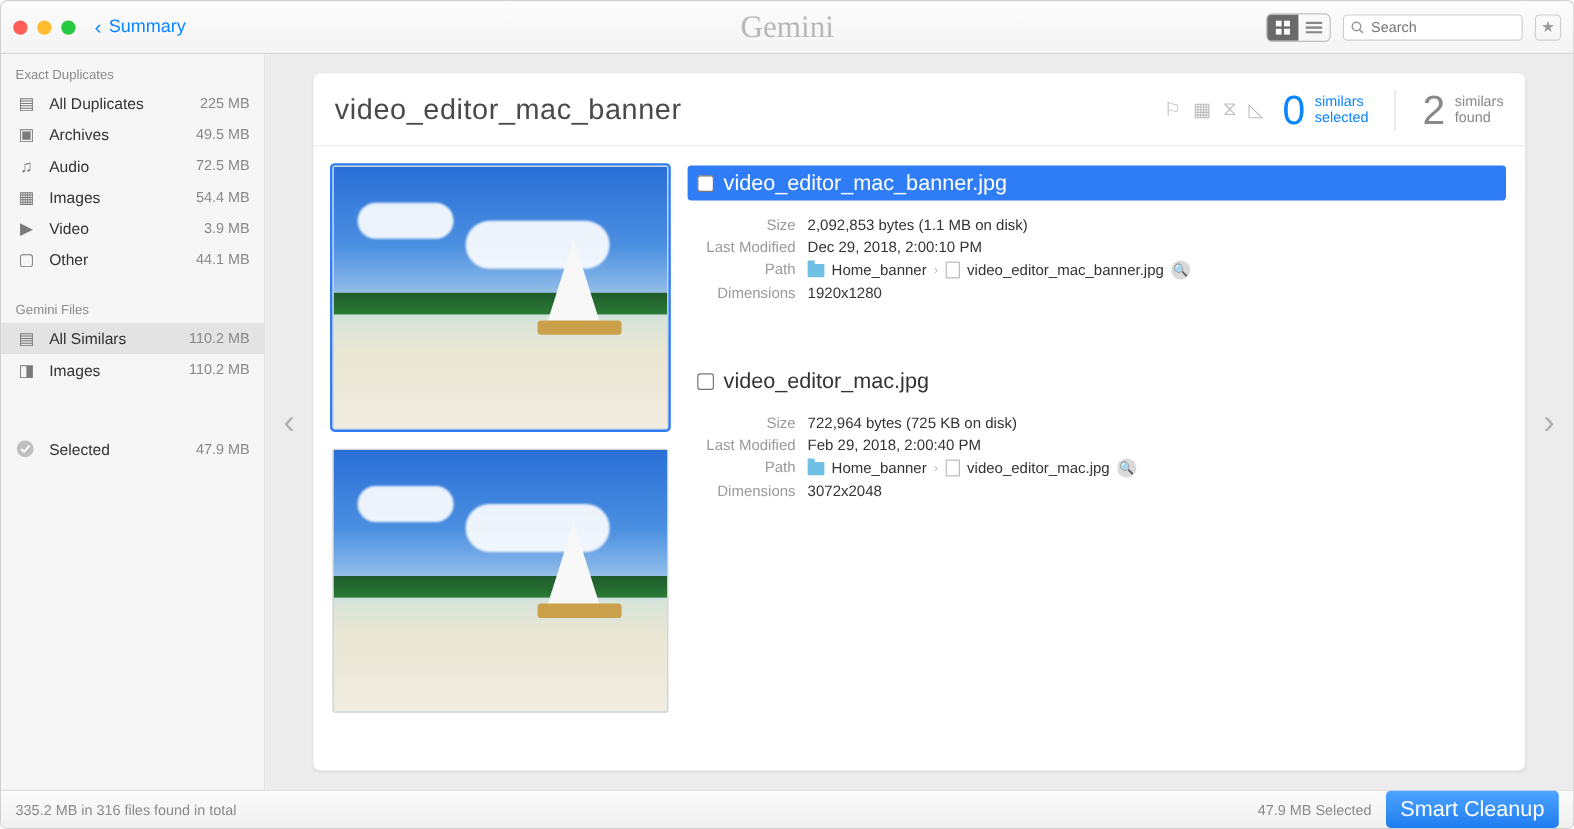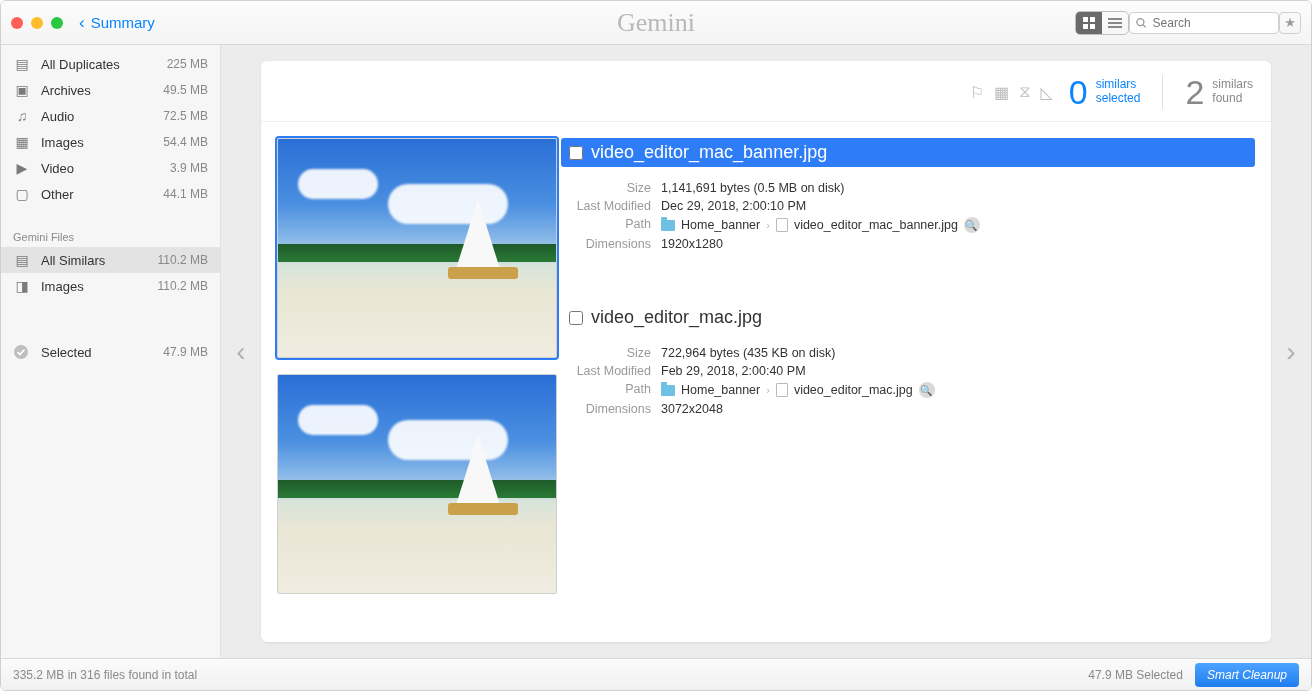--- a/index.html
+++ b/index.html
@@ -27,21 +27,21 @@
   background: linear-gradient(#fcfcfc,#f4f4f4);
   padding: 0 10px;
   gap: 8px;
 }
 .traffic { display: flex; gap: 8px; margin-right: 8px;}
 .dot { width: 12px; height: 12px; border-radius: 50%; }
 .dot.r{background:#ff5f57;} .dot.y{background:#ffbd2e;} .dot.g{background:#28c940;}
 .back-btn { display:flex;align-items:center;gap:6px;color:#0a84ff;font-size:15px;cursor:pointer;}
 .back-btn .chev{font-size:17px;}
 .logo { position:absolute; left:50%; transform:translateX(-50%); font-family: "Brush Script MT", cursive; font-size: 26px; color:#b8b8b8; }
-.tb-right{margin-left:auto;display:flex;align-items:center;}
+.tb-right{margin-left:auto;display:flex;align-items:center;gap:10px;}
 .view-toggle{display:flex;border:1px solid #c0c0c0;border-radius:5px;overflow:hidden;}
 .view-toggle .seg{width:26px;height:22px;display:flex;align-items:center;justify-content:center;color:#888;}
 .view-toggle .seg.active{background:#6a6a6a;color:#fff;}
 .search-field{display:flex;align-items:center;gap:6px;border:1px solid #d0d0d0;border-radius:4px;background:#fff;height:22px;width:150px;padding:0 6px;color:#9a9a9a;}
 .search-field input{border:none;outline:none;width:100%;font-size:12px;color:#333;background:transparent;}
 .star-btn{width:22px;height:22px;border:1px solid #d0d0d0;border-radius:4px;display:flex;align-items:center;justify-content:center;color:#9a9a9a;}
 
 .body { flex:1; display:flex; min-height:0;}
 .sidebar{width:220px;background:#f6f6f6;border-right:1px solid #e2e2e2;display:flex;flex-direction:column;padding-top:6px;}
 .sb-heading{font-size:11px;color:#8a8a8a;padding:6px 12px 4px;}
@@ -57,21 +57,21 @@
 .panel-title{font-size:24px;font-weight:300;color:#4a4a4a;letter-spacing:.5px;}
 .head-spacer{flex:1;}
 .head-icons{display:flex;gap:10px;color:#bdbdbd;font-size:16px;}
 .head-stats{display:flex;gap:22px;align-items:center;}
 .stat{display:flex;align-items:center;gap:8px;}
 .stat .num{font-size:34px;font-weight:200;line-height:1;}
 .stat .txt{display:flex;flex-direction:column;font-size:12px;line-height:1.15;}
 .stat.sel{color:#0a84ff;}
 .stat.found{color:#888;}
 .stat-divider{width:1px;height:34px;background:#e0e0e0;}
-.panel-body{flex:1;display:flex;gap:4px;padding:16px;overflow:auto;}
+.panel-body{flex:1;display:flex;gap:16px;padding:16px;overflow:auto;}
 .thumbs{display:flex;flex-direction:column;gap:16px;}
 .thumb{width:280px;height:220px;border-radius:2px;overflow:hidden;position:relative;background:#cde;border:1px solid #d0d0d0;}
 .thumb.sel{outline:2px solid #2e7cf6;}
 .beach{position:absolute;inset:0;background:linear-gradient(to bottom,#2a6fd6 0%,#4a8fe0 30%,#89b8e8 46%,#d7e4da 58%,#e9e6d4 70%,#f0ece0 100%);}
 .cloud{position:absolute;border-radius:40px;background:rgba(255,255,255,.9);filter:blur(1px);}
 .c1{left:20px;top:30px;width:80px;height:30px;}
 .c2{left:110px;top:45px;width:120px;height:40px;}
 .treerow{position:absolute;left:0;right:0;top:48%;height:18px;background:linear-gradient(#1e5a2a,#2a7a36);}
 .sail{position:absolute;right:56px;top:60px;width:0;height:0;border-left:22px solid transparent;border-right:22px solid transparent;border-bottom:70px solid #f8f8f8;}
 .boat{position:absolute;right:38px;top:128px;width:70px;height:12px;background:#caa14a;border-radius:3px;}
@@ -85,21 +85,21 @@
 .meta-row .k{width:90px;text-align:right;color:#9a9a9a;}
 .meta-row .v{color:#333;display:flex;align-items:center;gap:6px;flex-wrap:wrap;}
 .folder-icon{display:inline-block;width:14px;height:11px;background:#6ec1e4;border-radius:1px;position:relative;}
 .folder-icon:before{content:"";position:absolute;top:-3px;left:0;width:6px;height:3px;background:#6ec1e4;border-radius:1px 1px 0 0;}
 .file-icon{display:inline-block;width:12px;height:14px;background:#fff;border:1px solid #bbb;border-radius:1px;position:relative;}
 .chev-sep{color:#bbb;font-size:11px;}
 .mag{display:inline-flex;align-items:center;justify-content:center;width:16px;height:16px;border-radius:50%;background:#d9d9d9;color:#666;font-size:10px;}
 
 .footer{height:32px;border-top:1px solid #d8d8d8;background:linear-gradient(#fbfbfb,#f1f1f1);display:flex;align-items:center;padding:0 12px;font-size:12px;color:#8a8a8a;gap:12px;}
 .footer .spacer{flex:1;}
-.cleanup-btn{background:linear-gradient(#4da3ff,#1e7def);color:#fff;border:none;border-radius:4px;padding:5px 12px;font-size:12px;cursor:pointer;font-style:italic;}
+.cleanup-btn{background:linear-gradient(#4da3ff,#1e7def);color:#fff;border:none;border-radius:4px;padding:5px 12px;font-size:18px;cursor:pointer;}
 svg{display:block;}
 </style>
 </head>
 <body>
 
 <div class="window">
 
   <div class="titlebar">
     <div class="traffic">
       <div class="dot r"></div>
@@ -138,20 +138,21 @@
       </div>
       <div class="star-btn">
         <span>★</span>
       </div>
     </div>
   </div>
 
   <div class="body">
 
     <div class="sidebar">
+      <div class="sb-heading">Exact Duplicates</div>
       <div class="sb-item">
         <span class="ic">▤</span>
         <span class="lbl">All Duplicates</span>
         <span class="sz">225 MB</span>
       </div>
       <div class="sb-item">
         <span class="ic">▣</span>
         <span class="lbl">Archives</span>
         <span class="sz">49.5 MB</span>
       </div>
@@ -200,20 +201,21 @@
       </div>
     </div>
 
     <div class="content">
       <div class="nav-arrow">
         <span>‹</span>
       </div>
 
       <div class="panel">
         <div class="panel-head">
+          <div class="panel-title">video_editor_mac_banner</div>
           <div class="head-spacer"></div>
           <div class="head-icons">
             <span>⚐</span>
             <span>▦</span>
             <span>⧖</span>
             <span>◺</span>
           </div>
           <div class="head-stats">
             <div class="stat sel">
               <span class="num">0</span>
@@ -256,21 +258,21 @@
           <div class="details">
 
             <div class="file-block">
               <div class="file-title sel">
                 <input type="checkbox" style="">
                 <span>video_editor_mac_banner.jpg</span>
               </div>
               <div class="meta">
                 <div class="meta-row">
                     <span class="k">Size</span>
-                    <span class="v">1,141,691 bytes (0.5 MB on disk)</span>
+                    <span class="v">2,092,853 bytes (1.1 MB on disk)</span>
                   </div>
                 <div class="meta-row">
                     <span class="k">Last Modified</span>
                     <span class="v">Dec 29, 2018, 2:00:10 PM</span>
                   </div>
                 <div class="meta-row">
                     <span class="k">Path</span>
                   <span class="v">
                     <span class="folder-icon"></span>
                     <span>Home_banner</span>
@@ -288,21 +290,21 @@
             </div>
 
             <div class="file-block" style="margin-top:30px">
               <div class="file-title">
                 <input type="checkbox" style="">
                 <span>video_editor_mac.jpg</span>
               </div>
               <div class="meta">
                 <div class="meta-row">
                     <span class="k">Size</span>
-                    <span class="v">722,964 bytes (435 KB on disk)</span>
+                    <span class="v">722,964 bytes (725 KB on disk)</span>
                   </div>
                 <div class="meta-row">
                     <span class="k">Last Modified</span>
                     <span class="v">Feb 29, 2018, 2:00:40 PM</span>
                   </div>
                 <div class="meta-row">
                     <span class="k">Path</span>
                   <span class="v">
                     <span class="folder-icon"></span>
                     <span>Home_banner</span>

